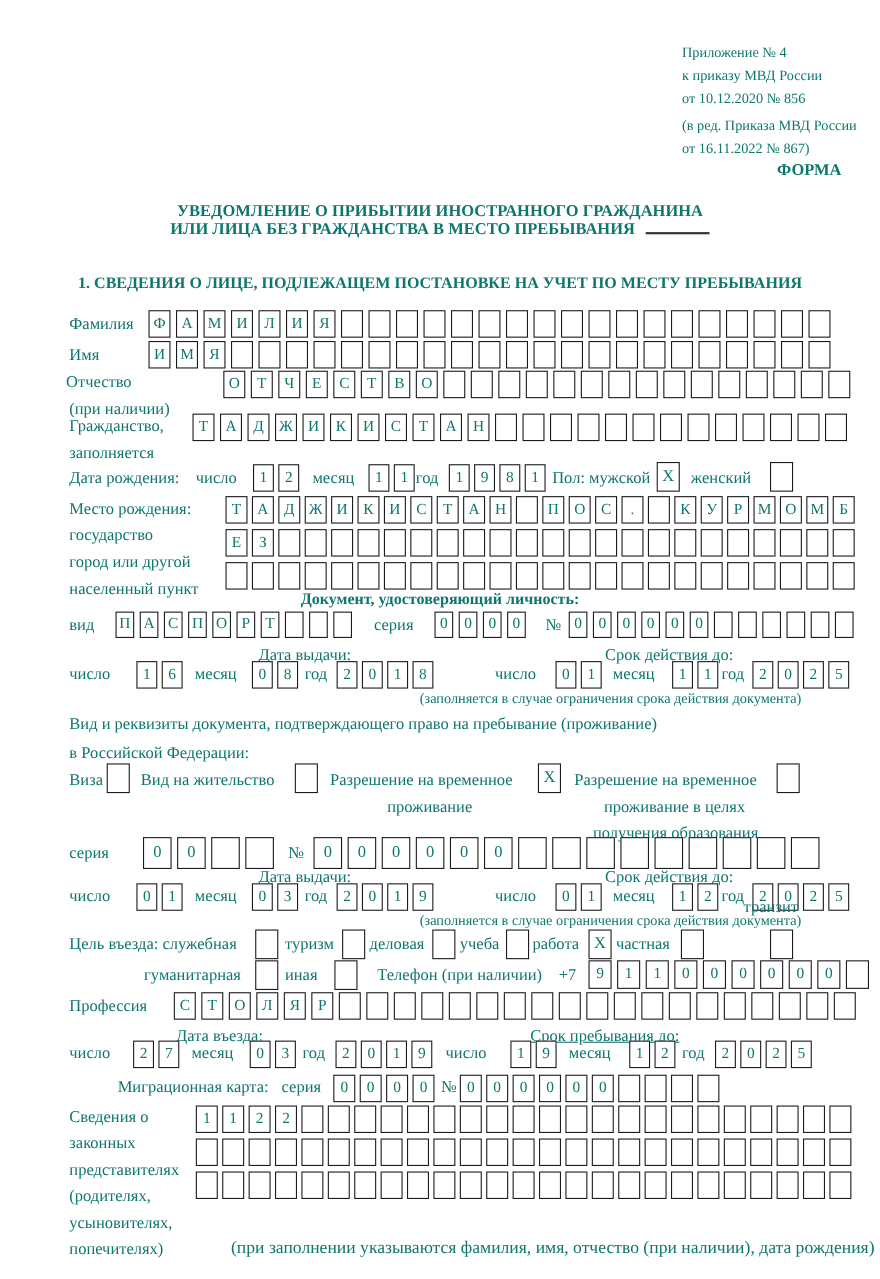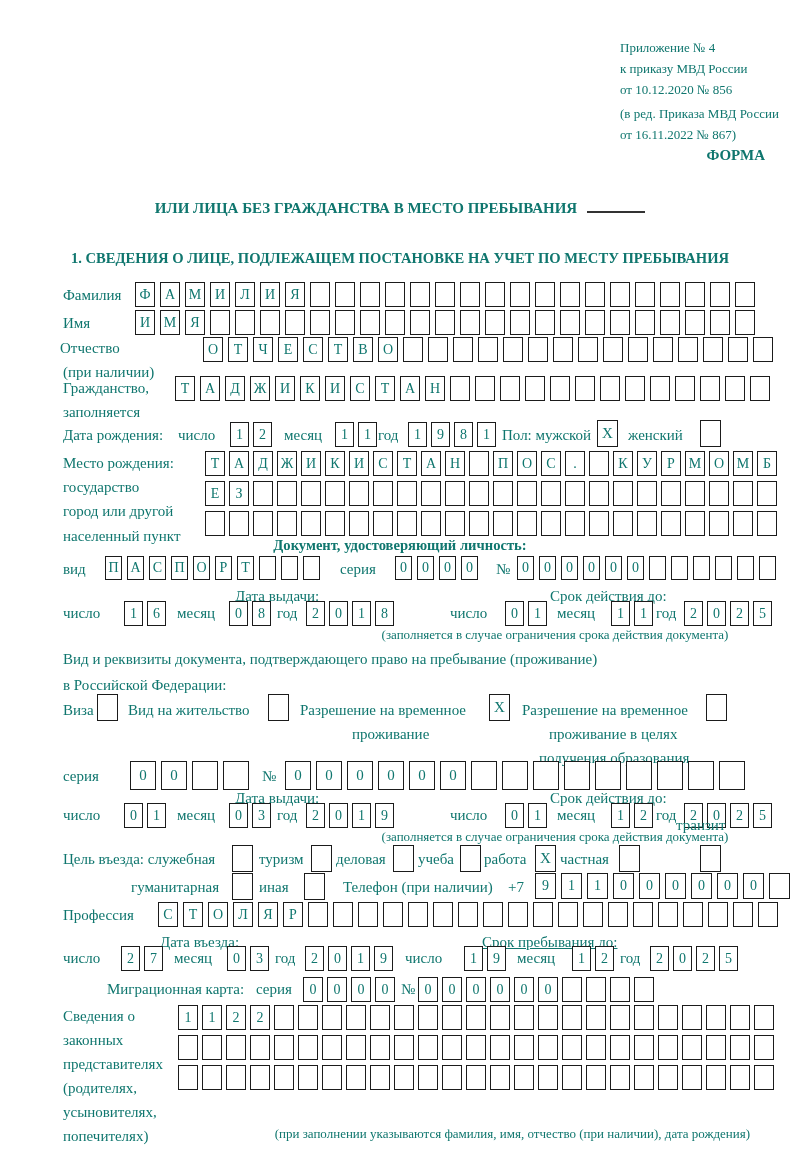--- a/index.html
+++ b/index.html
@@ -42,20 +42,21 @@
 
   <div class="abs" style="left:620px;top:40px;">
     <div class="sm">Приложение № 4</div>
     <div class="sm" style="margin-top:5px;">к приказу МВД России</div>
     <div class="sm" style="margin-top:5px;">от 10.12.2020 № 856</div>
     <div class="sm" style="margin-top:8px;">(в ред. Приказа МВД России</div>
     <div class="sm" style="margin-top:5px;">от 16.11.2022 № 867)</div>
   </div>
   <div class="abs lbl b" style="right:35px;top:147px;">ФОРМА</div>
 
+  <div class="abs ctr lbl b" style="top:184px;">УВЕДОМЛЕНИЕ О ПРИБЫТИИ ИНОСТРАННОГО ГРАЖДАНИНА</div>
   <div class="abs ctr lbl b" style="top:197px;">
     <span>ИЛИ ЛИЦА БЕЗ ГРАЖДАНСТВА В МЕСТО ПРЕБЫВАНИЯ</span><span class="blank"></span>
   </div>
   <div class="abs ctr lbl b" style="top:250px;font-size:14.6px;">1. СВЕДЕНИЯ О ЛИЦЕ, ПОДЛЕЖАЩЕМ ПОСТАНОВКЕ НА УЧЕТ ПО МЕСТУ ПРЕБЫВАНИЯ</div>
 
   <div class="abs lbl" style="left:63px;top:287px;">Фамилия</div>
   <div class="abs cells p25" style="left:135px;top:282px;">
       <div class="cell">Ф</div>
       <div class="cell">А</div>
       <div class="cell">М</div>
@@ -631,15 +632,15 @@
       <div class="cell"></div>
       <div class="cell"></div>
       <div class="cell"></div>
       <div class="cell"></div>
       <div class="cell"></div>
       <div class="cell"></div>
       <div class="cell"></div>
       <div class="cell"></div>
       <div class="cell"></div>
     </div>
-  <div class="abs note" style="left:210px;top:1126px;width:540px;font-size:13px;text-align:right;">(при заполнении указываются фамилия, имя, отчество (при наличии), дата рождения)</div>
+  <div class="abs note" style="left:210px;top:1126px;width:540px;font-size:16px;">(при заполнении указываются фамилия, имя, отчество (при наличии), дата рождения)</div>
 
 </div>
 
 </body></html>

